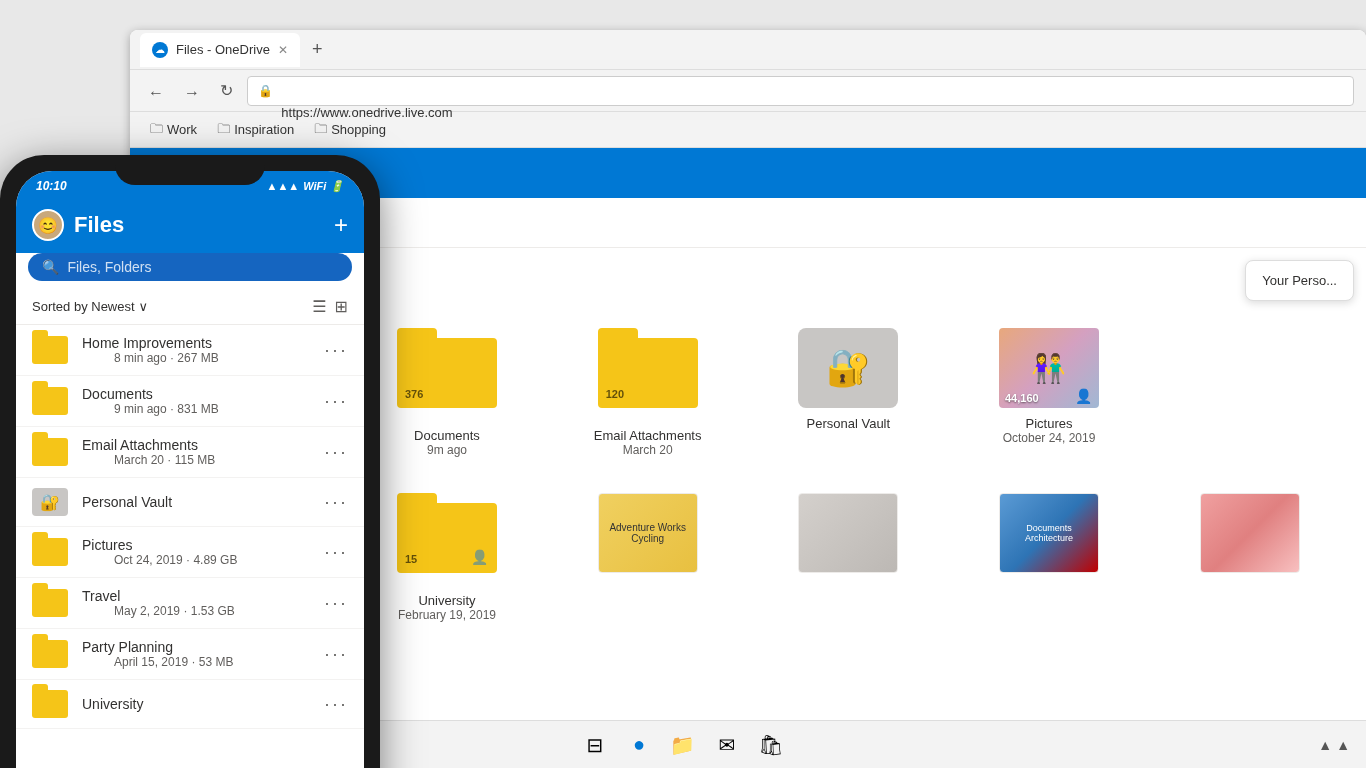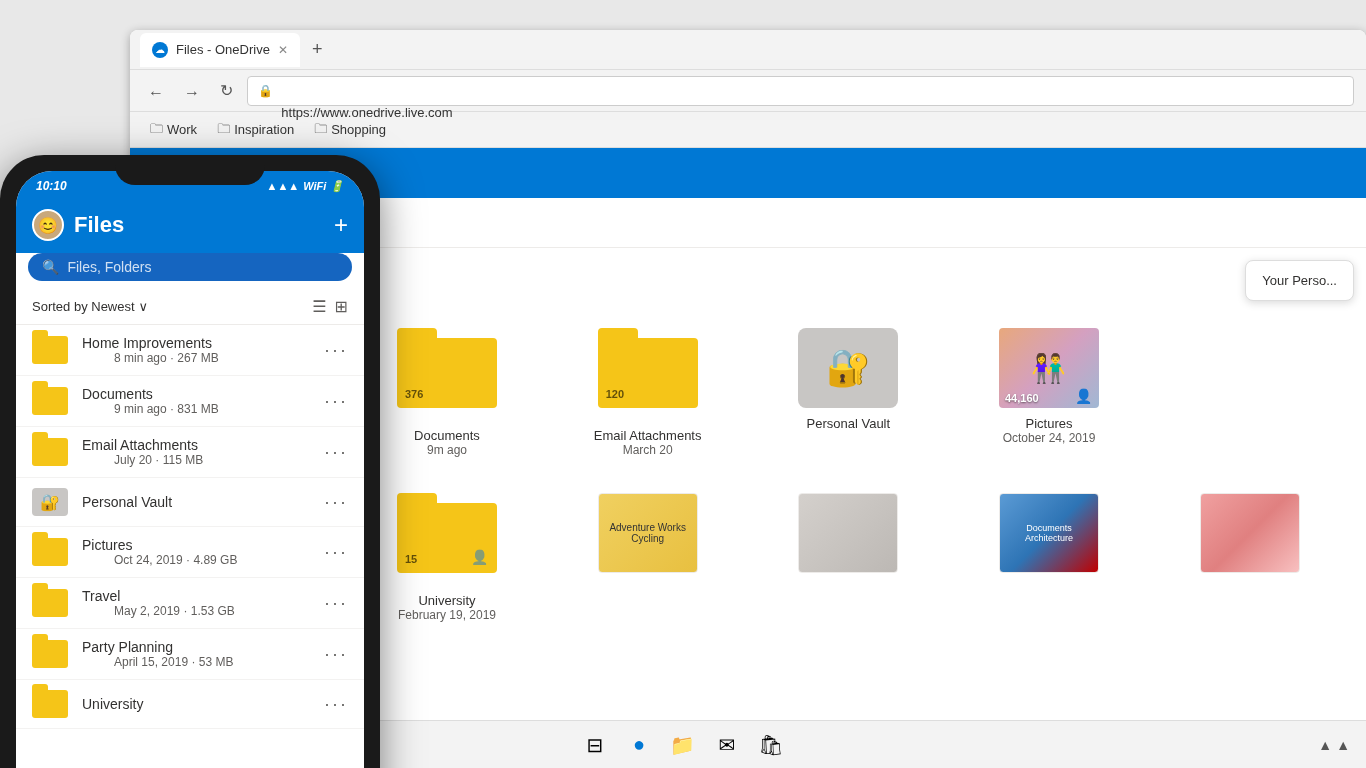--- a/index.html
+++ b/index.html
@@ -627,21 +627,21 @@
             <div class="phone-file-name">Documents</div>
             <div class="phone-file-meta">9 min ago · 831 MB</div>
           </div>
           <span class="phone-more-btn">···</span>
         </div>
 
         <div class="phone-file-item">
           <div class="phone-folder-icon"></div>
           <div class="phone-file-info">
             <div class="phone-file-name">Email Attachments</div>
-            <div class="phone-file-meta">July 20 · 115 MB</div>
+            <div class="phone-file-meta">March 20 · 115 MB</div>
           </div>
           <span class="phone-more-btn">···</span>
         </div>
 
         <div class="phone-file-item">
           <div class="phone-vault-icon">🔐</div>
           <div class="phone-file-info">
             <div class="phone-file-name">Personal Vault</div>
             <div class="phone-file-meta"></div>
           </div>

